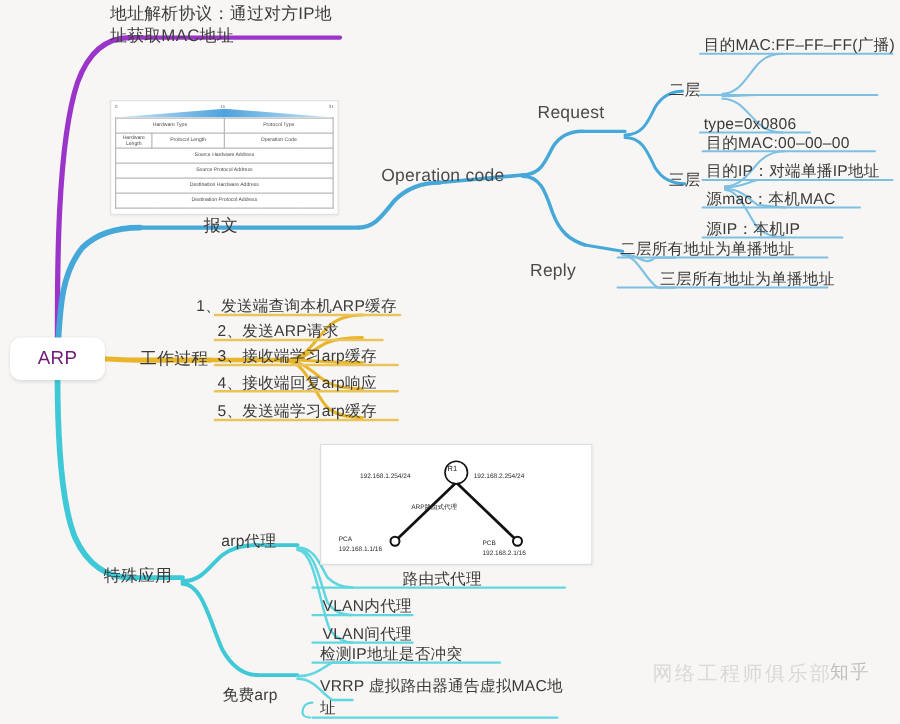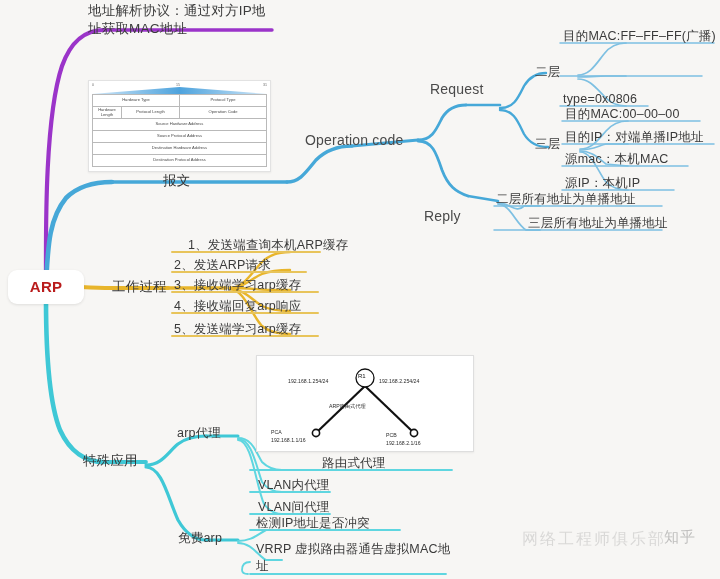--- a/index.html
+++ b/index.html
@@ -17,25 +17,24 @@
     position:absolute;
     white-space:pre-wrap;
     color:#3f3f3f;
     line-height:1.32;
     letter-spacing:0.2px;
   }
   .root{
     background:#ffffff;
     border-radius:9px;
     box-shadow:0 1px 3px rgba(0,0,0,.10);
-    color:#b91c1c;
+    color:#701a75;
     font-size:15px;
     padding:7px 12px;
     text-align:center;
-    font-weight:bold;
   }
   .t-title{font-size:13.5px;color:#3c3c3c;width:190px;}
   .t-main{font-size:13.5px;color:#3a3a3a;}
   .t-sub{font-size:12.5px;color:#3a3a3a;}
   .t-en{font-size:14px;color:#4a4a4a;}
 
   
   .fig-packet{
     position:absolute;
     background:#ffffff;
@@ -230,21 +229,21 @@
   <div class="node t-sub" style="left:565px;top:106px;text-align:center;">目的MAC:00–00–00</div>
   <div class="node t-sub" style="left:565px;top:129px;">目的IP：对端单播IP地址</div>
   <div class="node t-sub" style="left:565px;top:151px;">源mac：本机MAC</div>
   <div class="node t-sub" style="left:565px;top:175px;">源IP：本机IP</div>
 
   <div class="node t-en" style="left:424px;top:207px;">Reply</div>
   <div class="node t-sub" style="left:496px;top:191px;">二层所有地址为单播地址</div>
   <div class="node t-sub" style="left:496px;top:215px;margin-left:32px;">三层所有地址为单播地址</div>
 
   <div class="node t-main" style="left:112px;top:278px;">工作过程</div>
-  <div class="node t-sub" style="left:188px;top:237px;">1、发送端查询本机ARP缓存</div>
+  <div class="node t-sub" style="left:157px;top:237px;">1、发送端查询本机ARP缓存</div>
   <div class="node t-sub" style="left:174px;top:257px;">2、发送ARP请求</div>
   <div class="node t-sub" style="left:174px;top:277px;">3、接收端学习arp缓存</div>
   <div class="node t-sub" style="left:174px;top:298px;">4、接收端回复arp响应</div>
   <div class="node t-sub" style="left:174px;top:321px;">5、发送端学习arp缓存</div>
 
   <div class="fig-topo" style="left:256px;top:355px;width:216px;height:95px;">
     <svg viewBox="0 0 216 95" style="width:216px;height:95px;">
       <line x1="108" y1="30" x2="60" y2="76" stroke="#111" stroke-width="2.2"></line>
       <line x1="108" y1="30" x2="156" y2="76" stroke="#111" stroke-width="2.2"></line>
       <circle cx="108" cy="22" r="9" fill="#fff" stroke="#111" stroke-width="1.3"></circle>
@@ -256,21 +255,21 @@
     <div class="topo-lab" style="left:122px;top:22px;">192.168.2.254/24</div>
     <div class="topo-lab" style="left:72px;top:47px;">ARP路由式代理</div>
     <div class="topo-lab" style="left:14px;top:73px;">PCA</div>
     <div class="topo-lab" style="left:14px;top:81px;">192.168.1.1/16</div>
     <div class="topo-lab" style="left:129px;top:76px;">PCB</div>
     <div class="topo-lab" style="left:129px;top:84px;">192.168.2.1/16</div>
   </div>
 
   <div class="node t-main" style="left:83px;top:452px;">特殊应用</div>
   <div class="node t-sub" style="left:177px;top:425px;">arp代理</div>
-  <div class="node t-sub" style="left:178px;top:530px;text-align:right;">免费arp</div>
+  <div class="node t-sub" style="left:178px;top:548px;text-align:right;">免费arp</div>
 
   <div class="node t-sub" style="left:322px;top:455px;">路由式代理</div>
   <div class="node t-sub" style="left:258px;top:477px;">VLAN内代理</div>
   <div class="node t-sub" style="left:258px;top:499px;">VLAN间代理</div>
 
   <div class="node t-sub" style="left:256px;top:515px;">检测IP地址是否冲突</div>
   <div class="node t-sub" style="left:256px;top:541px;width:200px;">VRRP 虚拟路由器通告虚拟MAC地址</div>
 
   <div class="watermark-faint" style="left:522px;top:529px;">网络工程师俱乐部</div>
   <div class="zhihu" style="left:664px;top:528px;">知乎</div>

